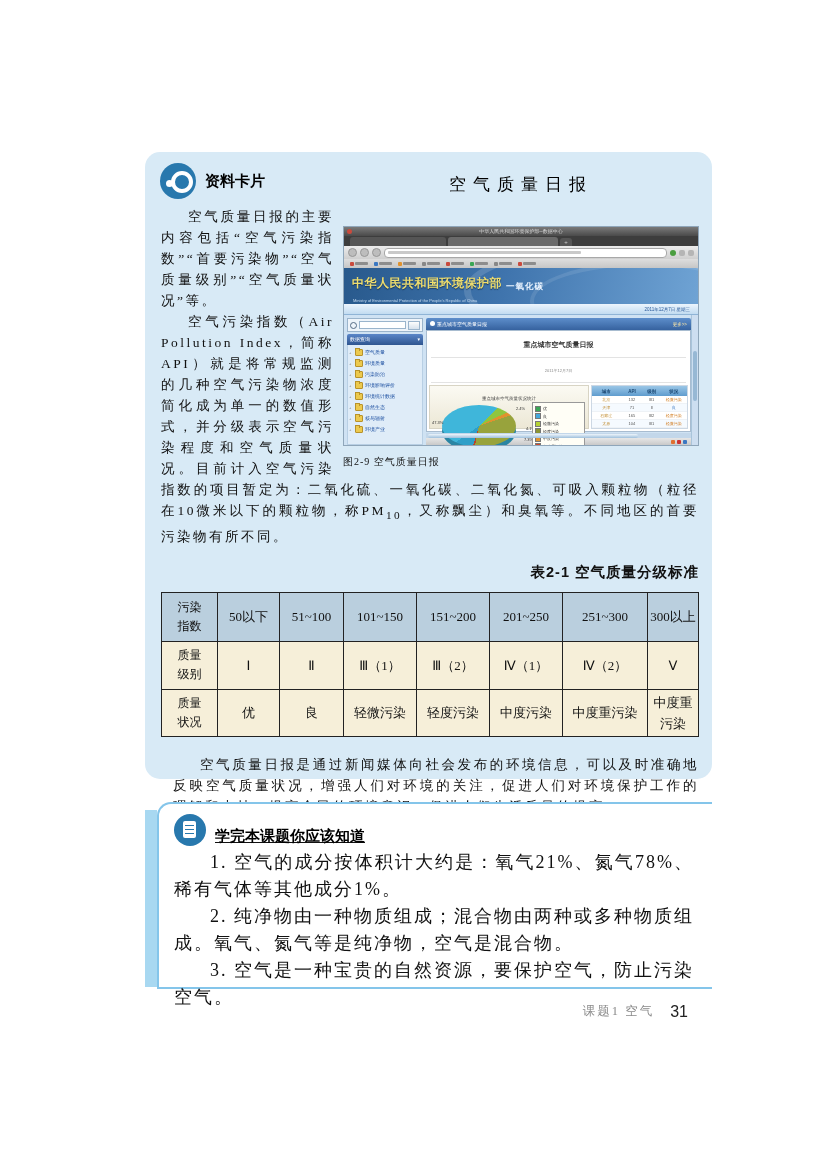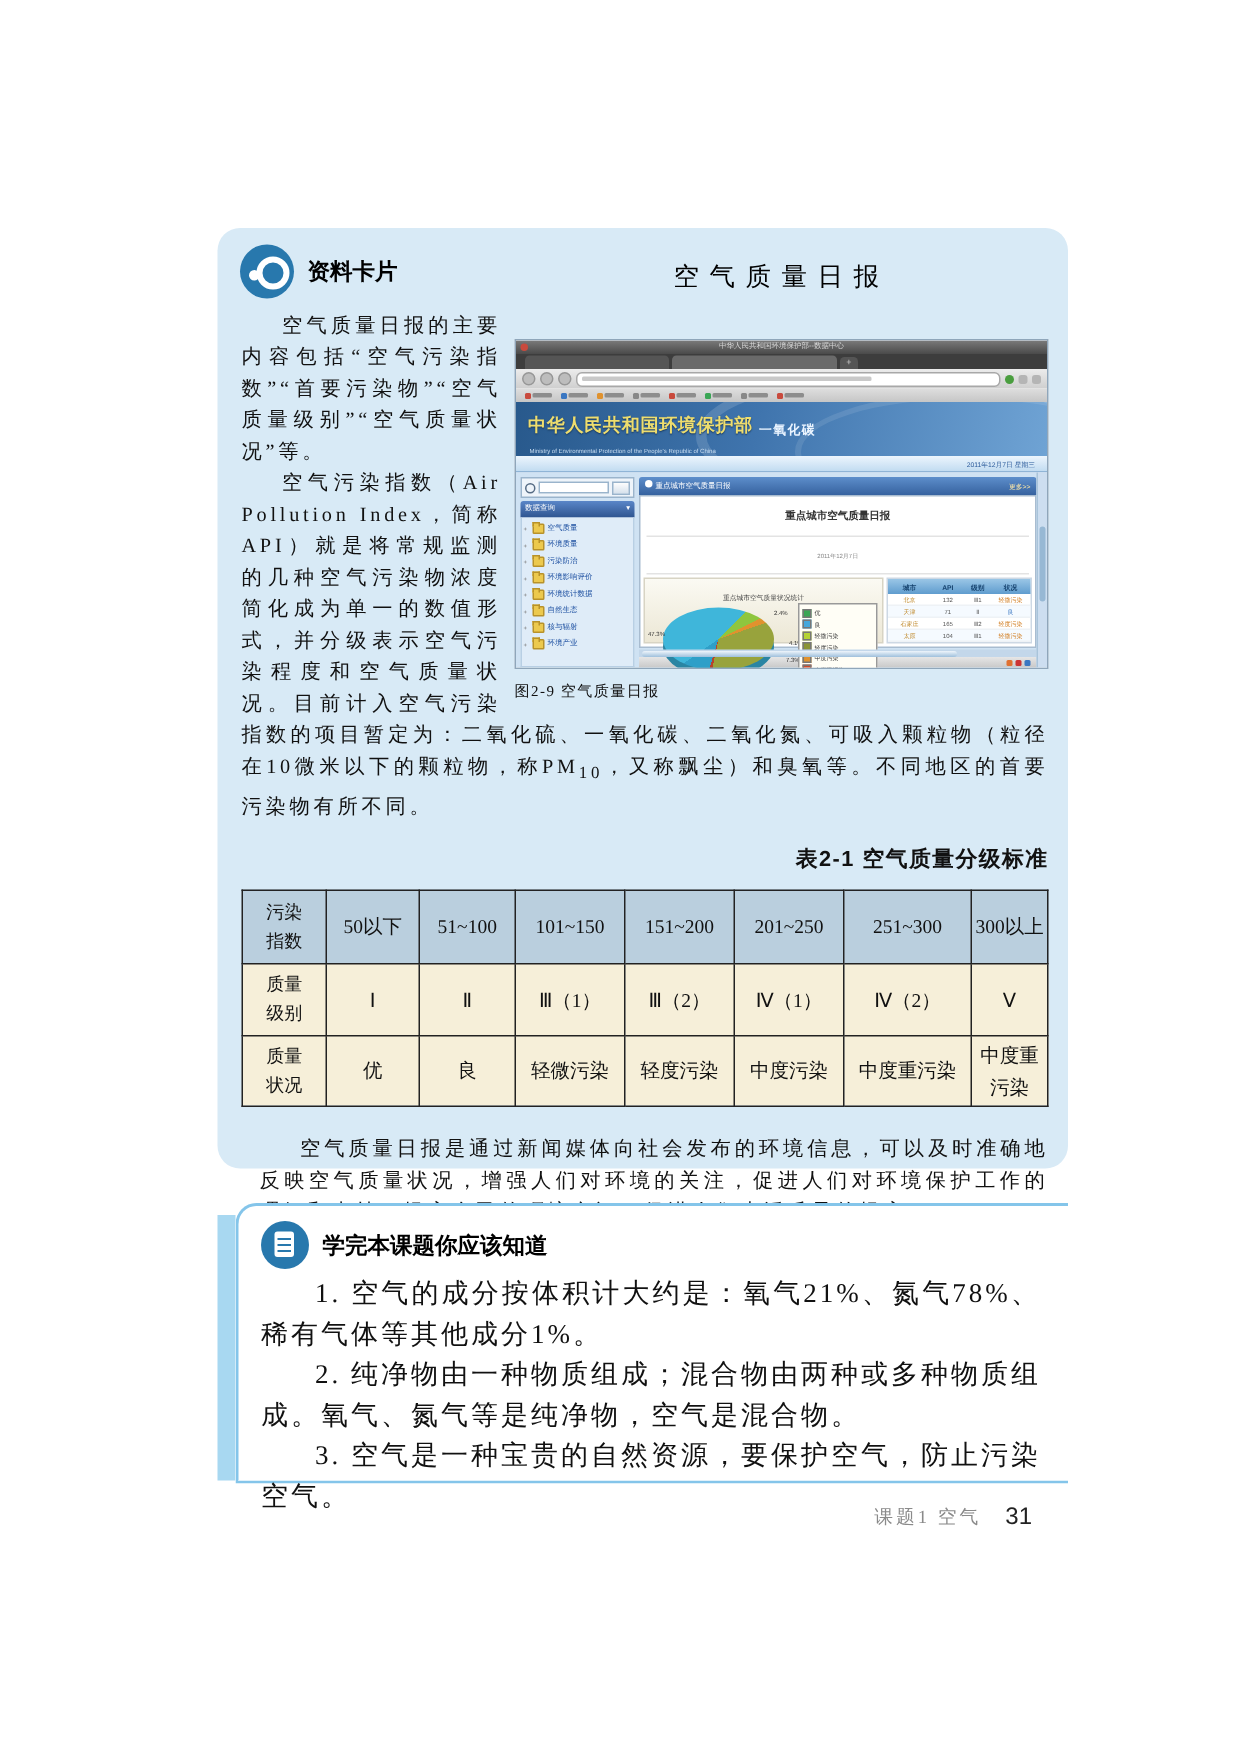--- a/index.html
+++ b/index.html
@@ -135,21 +135,21 @@
   .t21 tr.r2 td{height:43px;}
   .t21 tr.r3 td{height:41px;}
   .t21 .lbl{display:inline-block;width:34px;line-height:19px;font-size:12px;}
   .p3{text-indent:2em;margin:17px 0 0 12px;}
 
   
   .card2-bar{position:absolute;left:145px;top:810px;width:12px;height:177px;background:#a8d8f1;}
   .card2{position:absolute;left:157px;top:802px;width:553px;height:183px;background:#fff;
          border-top:2px solid #84c5ea;border-bottom:2px solid #84c5ea;border-left:2px solid #84c5ea;
          border-top-left-radius:14px;}
-  .c2head{display:flex;align-items:center;gap:9px;margin:10px 0 2px 15px;}
+  .c2head{display:flex;align-items:flex-end;gap:9px;margin:10px 0 2px 15px;text-decoration:underline;}
   .c2icon{width:32px;height:32px;border-radius:50%;background:#2878ad;position:relative;flex:0 0 auto;}
   .c2doc{position:absolute;left:9px;top:7px;width:13px;height:17px;background:#fff;border-radius:2px;}
   .c2doc::after{content:"";position:absolute;left:2px;top:3.5px;width:9px;height:10px;
          background:repeating-linear-gradient(#2878ad 0 1.5px,transparent 1.5px 4px);}
   .c2title{font-family:"Liberation Sans",sans-serif;font-weight:bold;font-size:15px;color:#000;}
   .c2list{margin:3px 18px 0 15px;font-size:18px;line-height:27px;text-align:justify;letter-spacing:2px;}
   .c2list p{text-indent:2em;margin:0;}
 
   
   .footer{position:absolute;left:0;top:1003px;width:712px;display:flex;justify-content:flex-end;

